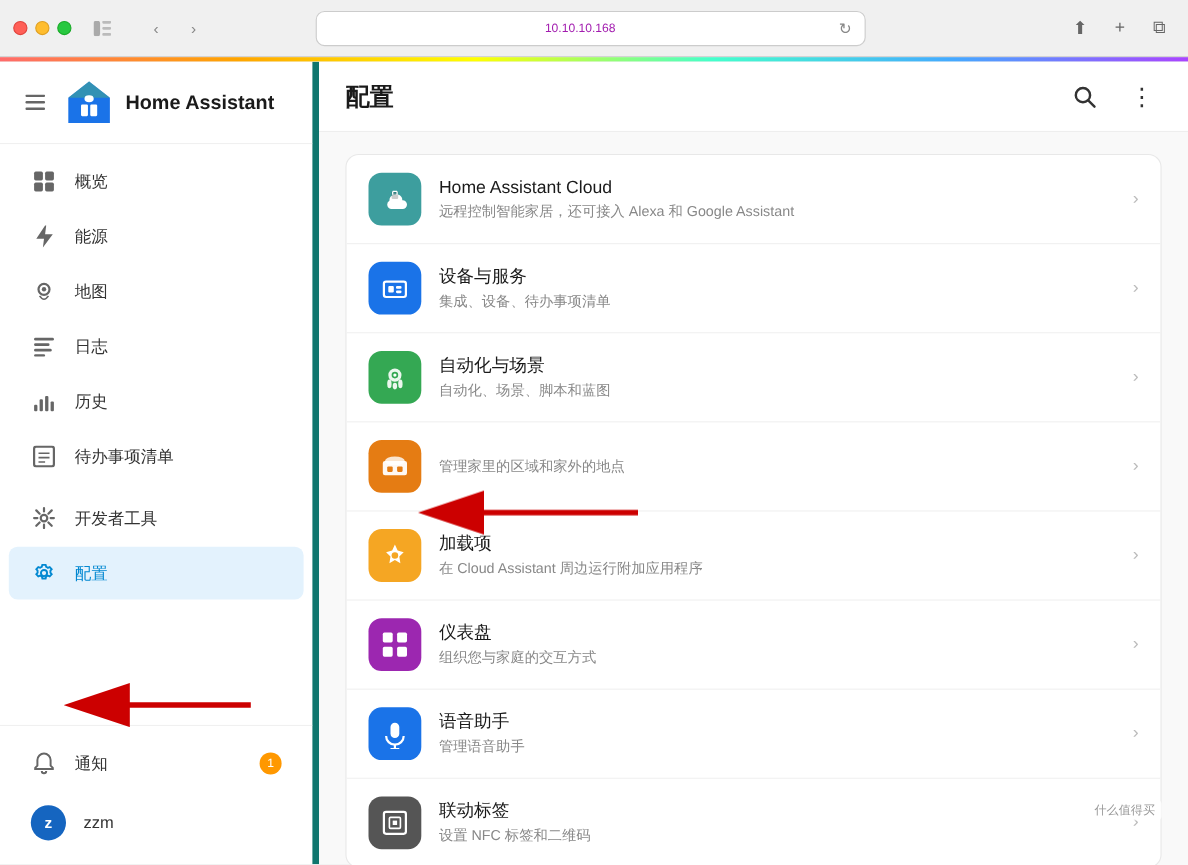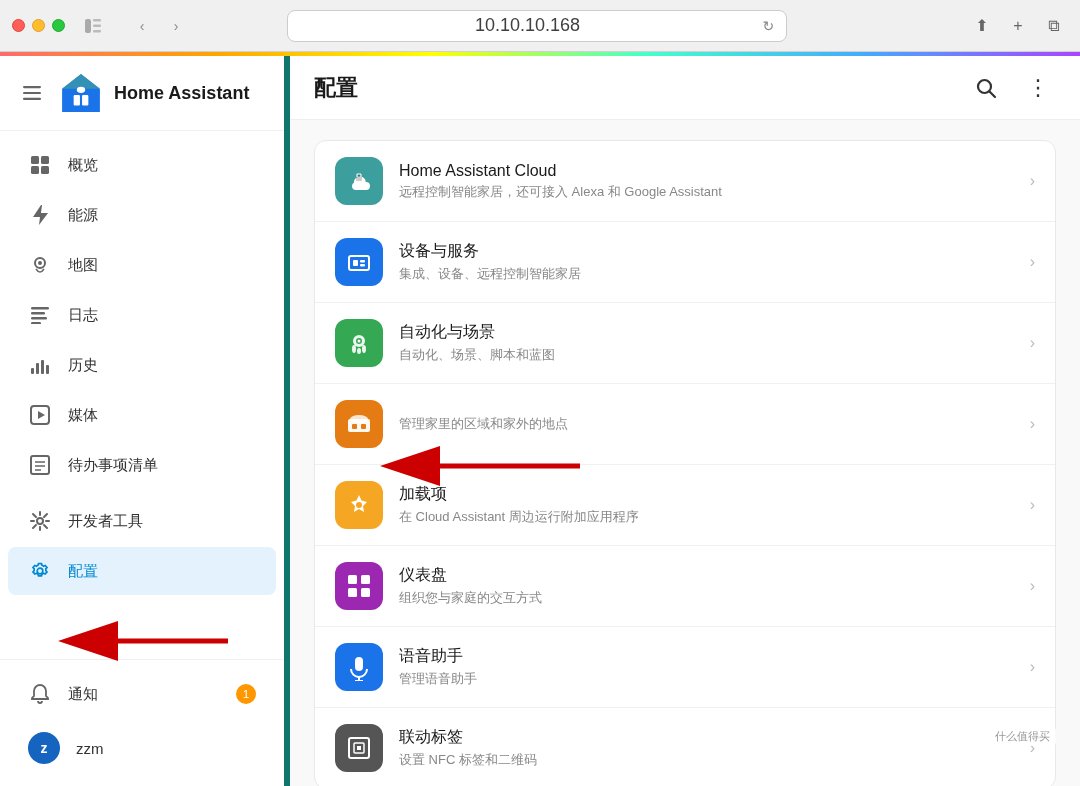--- a/index.html
+++ b/index.html
@@ -77,22 +77,22 @@
       display: flex;
       align-items: center;
       padding: 0 12px;
       gap: 8px;
       max-width: 500px;
       margin: 0 auto;
     }
     .url-text {
       flex: 1;
       text-align: center;
-      font-size: 18px;
-      color: #404040;
+      font-size: 11px;
+      color: #a21caf;
     }
     .refresh-btn {
       color: #888;
       font-size: 14px;
       cursor: pointer;
     }
     .browser-actions {
       display: flex;
       gap: 8px;
       align-items: center;
@@ -491,29 +491,20 @@
             <svg width="20" height="18" viewBox="0 0 20 18" fill="none">
               <rect x="1" y="12" width="3" height="6" rx="1" fill="#666"></rect>
               <rect x="6" y="7" width="3" height="11" rx="1" fill="#666"></rect>
               <rect x="11" y="4" width="3" height="14" rx="1" fill="#666"></rect>
               <rect x="16" y="9" width="3" height="9" rx="1" fill="#666"></rect>
             </svg>
           </div>
           <span class="nav-label">历史</span>
         </div>
 
-        <div class="nav-item">
-          <div class="nav-icon">
-            <svg width="20" height="20" viewBox="0 0 20 20" fill="none">
-              <rect x="1" y="1" width="18" height="18" rx="3" stroke="#666" stroke-width="2" fill="none"></rect>
-              <path d="M8 6l7 4-7 4V6z" fill="#666"></path>
-            </svg>
-          </div>
-          <span class="nav-label">媒体</span>
-        </div>
 
         <div class="nav-item">
           <div class="nav-icon">
             <svg width="20" height="20" viewBox="0 0 20 20" fill="none">
               <rect x="1" y="1" width="18" height="18" rx="2" stroke="#666" stroke-width="2" fill="none"></rect>
               <line x1="5" y1="7" x2="15" y2="7" stroke="#666" stroke-width="1.5"></line>
               <line x1="5" y1="11" x2="15" y2="11" stroke="#666" stroke-width="1.5"></line>
               <line x1="5" y1="15" x2="11" y2="15" stroke="#666" stroke-width="1.5"></line>
             </svg>
           </div>
@@ -598,21 +589,21 @@
             <div class="settings-icon-wrap" style="background:#1a73e8;">
               <svg width="28" height="28" viewBox="0 0 28 28" fill="none">
                 <rect x="4" y="8" width="20" height="14" rx="2" stroke="white" stroke-width="2" fill="none"></rect>
                 <rect x="8" y="12" width="5" height="6" rx="1" fill="white"></rect>
                 <rect x="15" y="12" width="5" height="2.5" rx="1" fill="white"></rect>
                 <rect x="15" y="16" width="5" height="2.5" rx="1" fill="white"></rect>
               </svg>
             </div>
             <div class="settings-text">
               <div class="settings-name">设备与服务</div>
-              <div class="settings-desc">集成、设备、远程控制智能家居</div>
+              <div class="settings-desc">集成、设备、待办事项清单</div>
             </div>
             <span class="chevron-icon">›</span>
           </div>
 
           <div class="settings-item">
             <div class="settings-icon-wrap" style="background:#34a853;">
               <svg width="28" height="28" viewBox="0 0 28 28" fill="none">
                 <circle cx="14" cy="12" r="6" fill="white" opacity="0.9"></circle>
                 <ellipse cx="9" cy="20" rx="2" ry="4" fill="white" opacity="0.9"></ellipse>
                 <ellipse cx="14" cy="22" rx="2" ry="3" fill="white" opacity="0.9"></ellipse>

